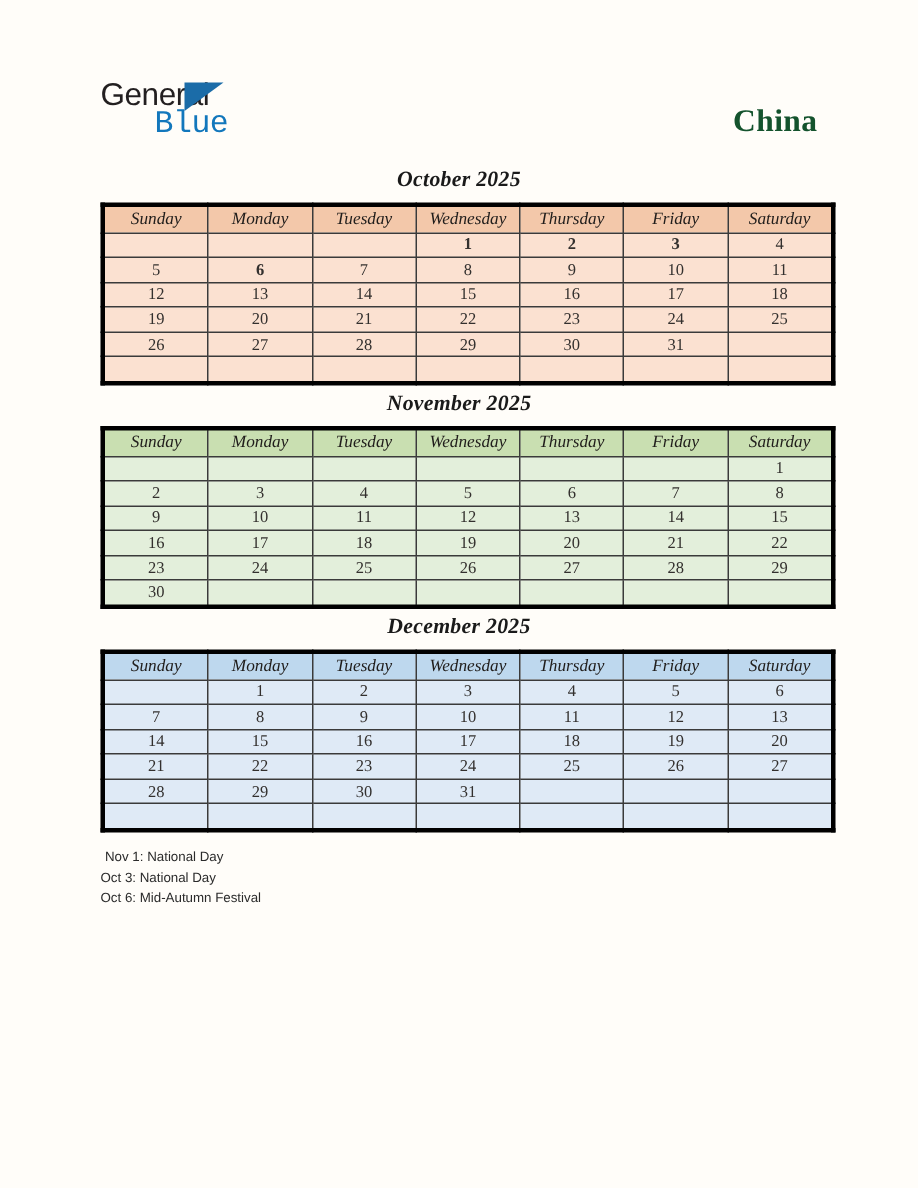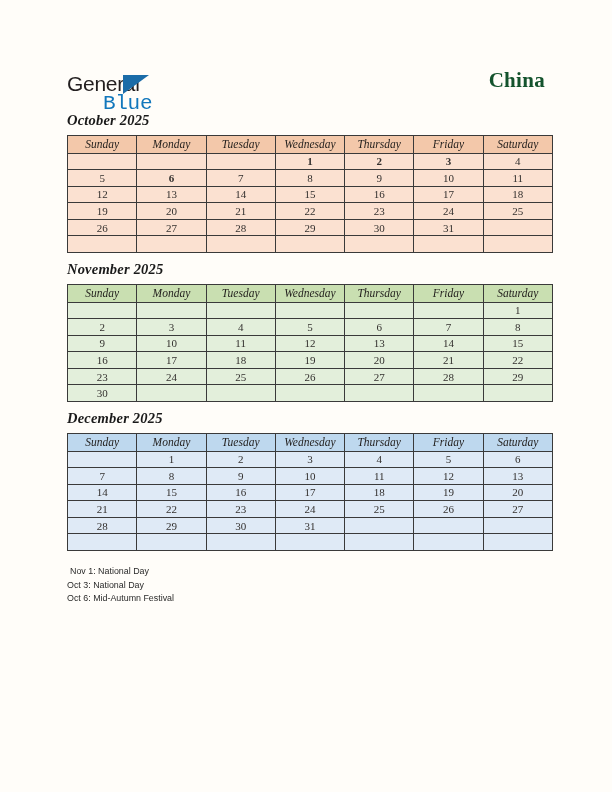--- a/index.html
+++ b/index.html
@@ -28,21 +28,20 @@
     left: 0; top: 0;
     width: 612px;
     height: 108px;
   }
   .logo {
     position: absolute;
     left: 67px;
     top: 52px;
     width: 120px;
     height: 48px;
-    margin-top: 20px;
   }
   .logo-general {
     position: absolute;
     left: 0;
     top: 0;
     font-family: "Liberation Sans", sans-serif;
     font-size: 21px;
     color: #231f20;
     letter-spacing: -0.3px;
   }
@@ -79,34 +78,35 @@
   .month-block {
     position: absolute;
     left: 67px;
     width: 478px;
   }
   #block-0 { top: 112px; }
   #block-1 { top: 261px; }
   #block-2 { top: 410px; }
 
   .month-title {
+    text-align: center;
     font-family: "Liberation Serif", serif;
     font-size: 14.5px;
     font-weight: bold;
     font-style: italic;
     color: #1a1a1a;
     margin-bottom: 6px;
     letter-spacing: 0.2px;
   }
 
   table.cal {
     border-collapse: collapse;
     table-layout: fixed;
     width: 478px;
-    border: 1px solid #000000;
+    border: 3px solid #000000;
   }
   table.cal td, table.cal th {
     border: 1px solid #3a3a3a;
     width: 68.28px;
     height: 15.6px;
     padding: 0;
     text-align: center;
     vertical-align: middle;
     font-family: "Liberation Serif", serif;
     font-size: 11px;

